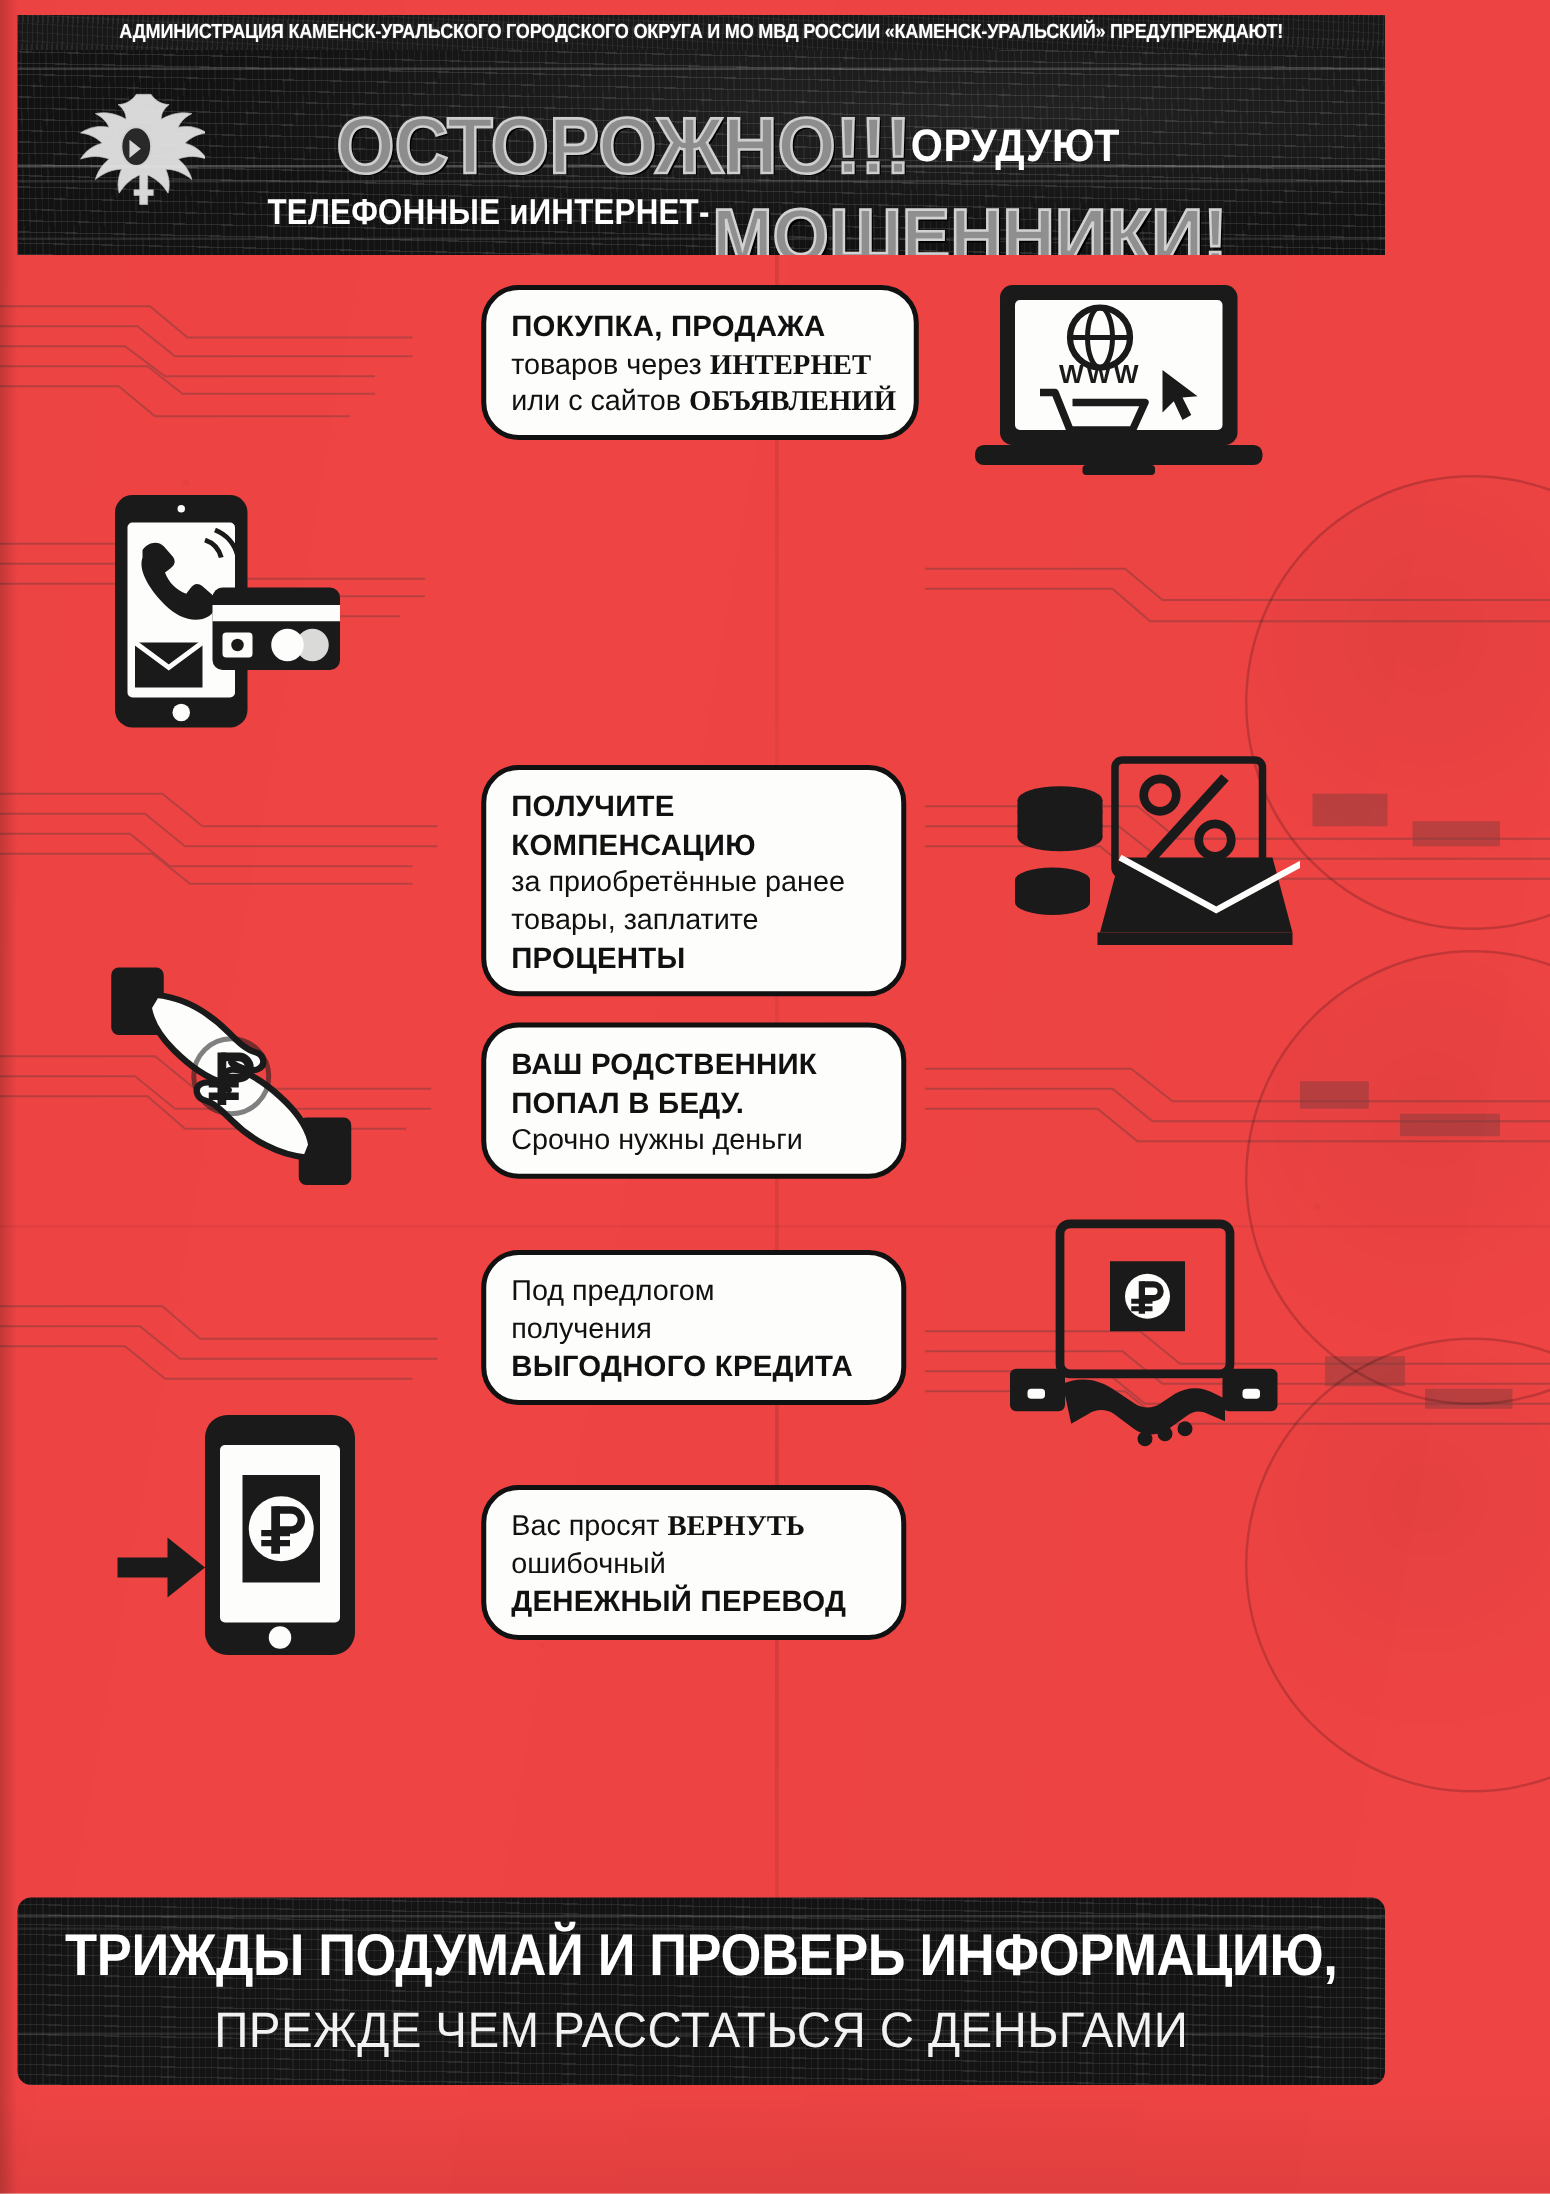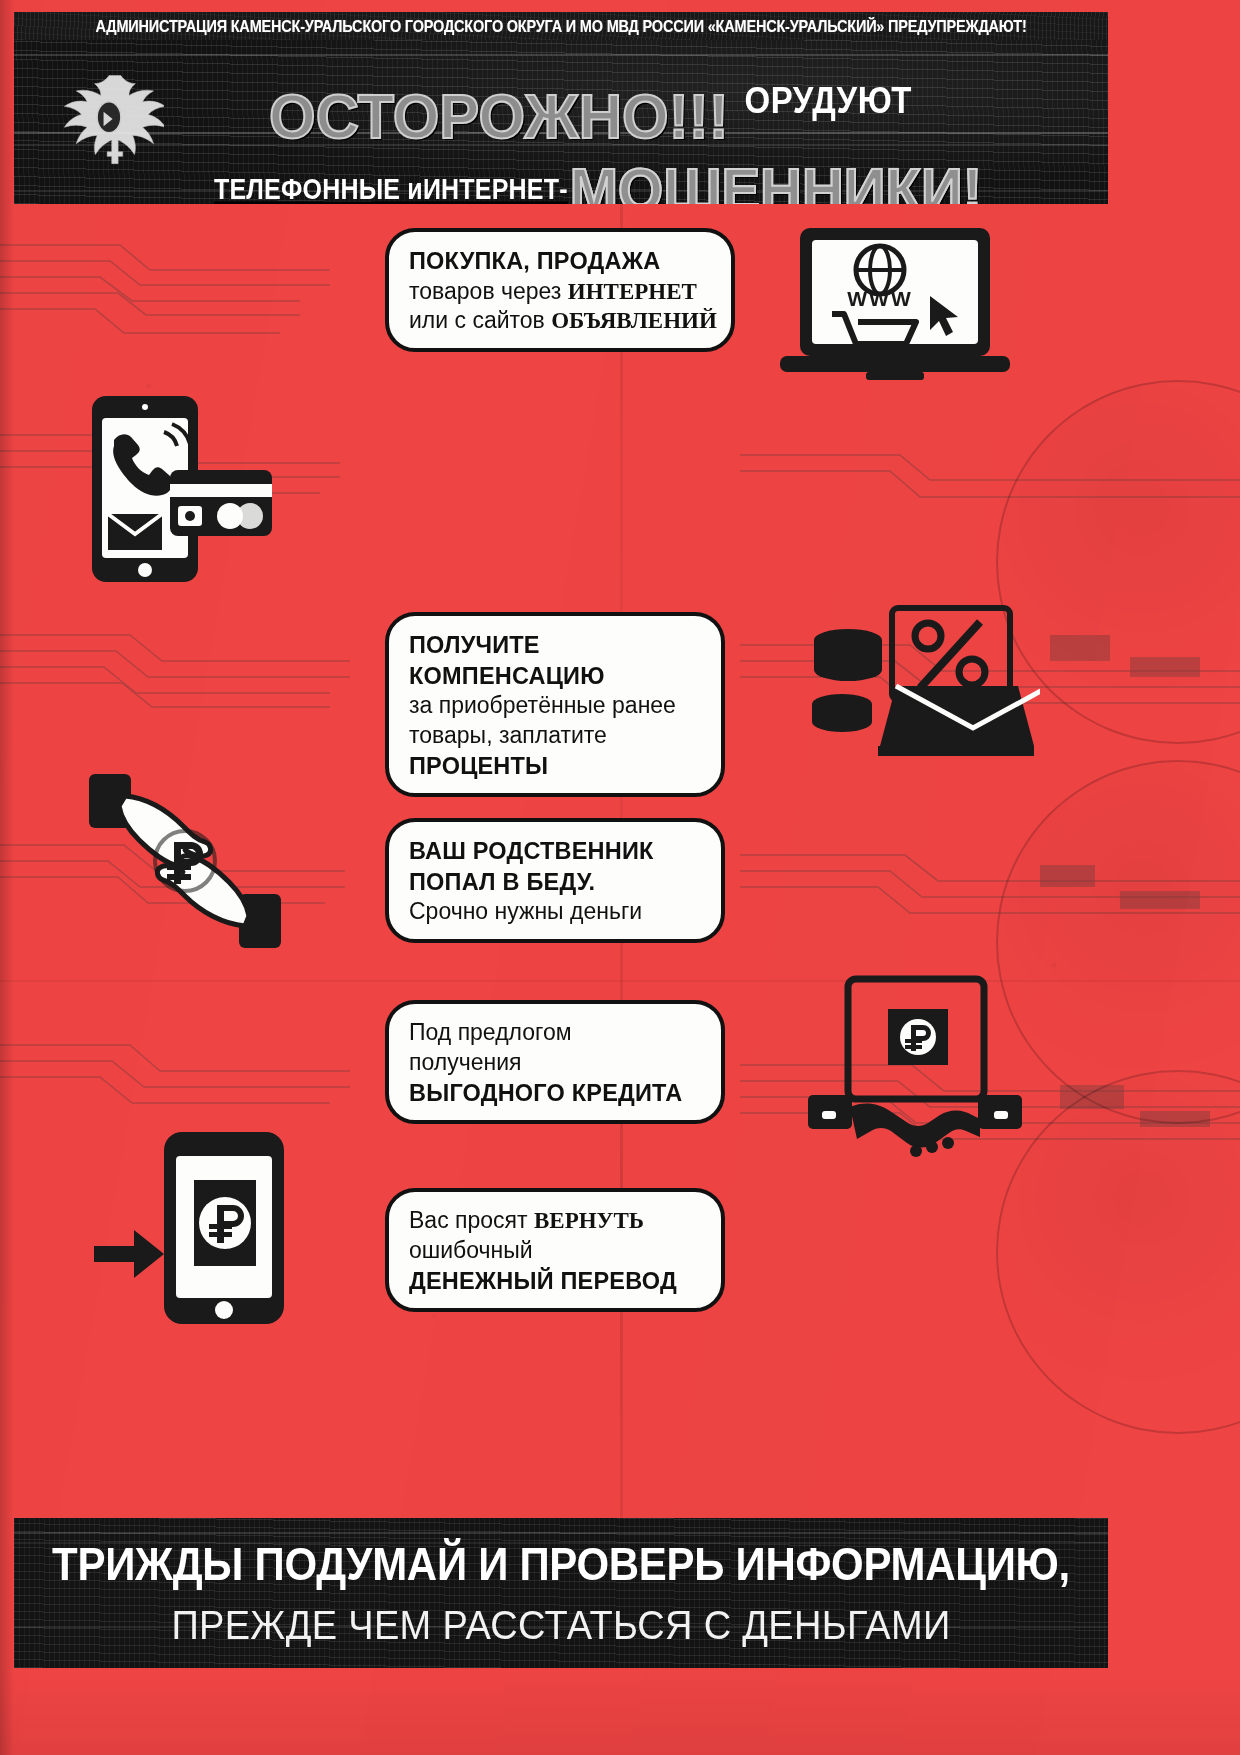--- a/index.html
+++ b/index.html
@@ -70,36 +70,36 @@
   }
   .hero .streak{
     position:absolute;height:2px;left:0;right:0;background:rgba(255,255,255,.33);
   }
   .emblem{
     position:absolute;left:40px;top:30px;width:110px;height:100px;z-index:3;
     opacity:.92;
   }
   .hero-row1{
     position:absolute;left:255px;top:42px;z-index:3;
-    display:flex;align-items:flex-start;gap:16px;
+    display:flex;align-items:center;gap:0;
   }
   .t-ostorozhno{
     font-size:60px;font-weight:bold;letter-spacing:0px;
     color:#8d8d8d;
     -webkit-text-stroke:2px #cfcfcf;
     text-shadow:2px 2px 0 #000, -1px -1px 0 #2a2a2a;
     transform:scaleY(1.06);
   }
   .t-orudujut{
     font-size:33px;font-weight:bold;color:#fff;letter-spacing:.5px;
     transform:scaleY(1.1);
   }
   .hero-row2{
     position:absolute;left:200px;top:116px;z-index:3;
-    display:flex;align-items:center;text-decoration:underline;
+    display:flex;align-items:flex-start;
   }
   .t-tel{
     font-size:25px;font-weight:bold;color:#fff;letter-spacing:.2px;
     transform:scaleY(1.15);
   }
   .t-moshenniki{
     font-size:58px;font-weight:bold;
     color:#8f8f8f;
     -webkit-text-stroke:2px #d2d2d2;
     text-shadow:2px 2px 0 #000;
@@ -132,21 +132,21 @@
   .bubble .b{font-weight:bold;font-family:Liberation Serif, serif;}
   .bubble .hdr{font-weight:bold;font-size:23.5px;letter-spacing:.2px;}
 
   
   .icon{position:absolute;z-index:5;}
 
   
   .footer{
     position:absolute;left:14px;top:1518px;width:1094px;height:150px;
     background:#141414;overflow:hidden;
-    display:flex;flex-direction:column;align-items:center;justify-content:center;
+    display:flex;flex-direction:column;align-items:center;justify-content:center;border-radius:11px;
   }
   .footer .grain{
     position:absolute;inset:0;
     background:
       repeating-linear-gradient(1deg, rgba(255,255,255,.09) 0 1px, rgba(255,255,255,0) 1px 8px),
       repeating-linear-gradient(90deg, rgba(255,255,255,.05) 0 1px, rgba(0,0,0,0) 1px 5px);
     pointer-events:none;
   }
   .footer .streak{position:absolute;height:2px;left:0;right:0;background:rgba(255,255,255,.30);}
   .f1{

